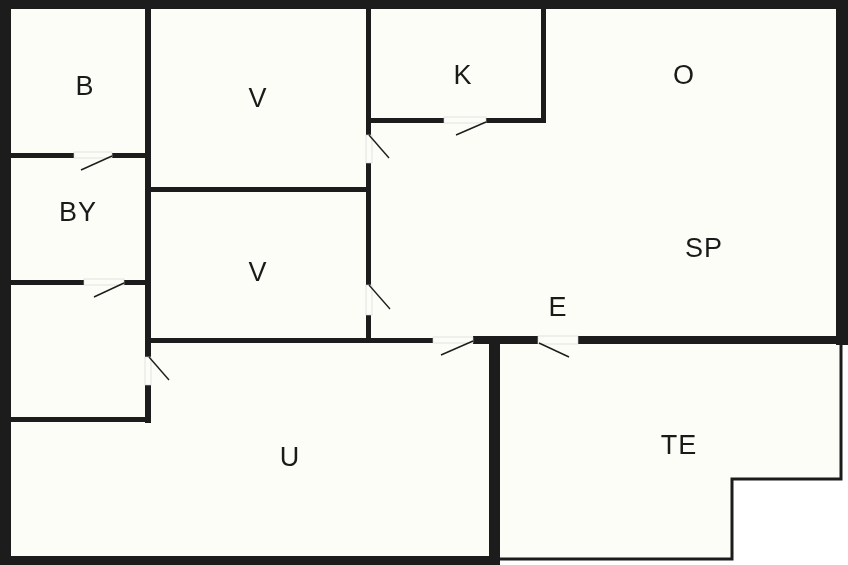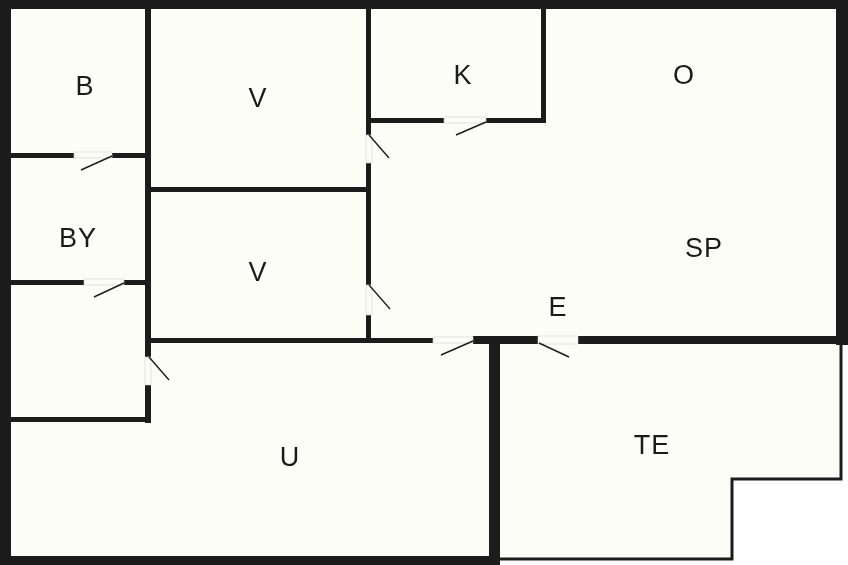--- a/index.html
+++ b/index.html
@@ -100,18 +100,18 @@
   <g>
     <rect class="gap" x="538" y="336" width="40" height="8"></rect>
     <line class="swing" x1="539" y1="343" x2="569" y2="357"></line>
   </g>
 </svg>
 
 <div class="label" style="left:85px;top:86px">B</div>
 <div class="label" style="left:258px;top:98px">V</div>
 <div class="label" style="left:463px;top:75px">K</div>
 <div class="label" style="left:684px;top:75px">O</div>
-<div class="label" style="left:78px;top:238px">BY</div>
+<div class="label" style="left:78px;top:212px">BY</div>
 <div class="label" style="left:258px;top:272px">V</div>
 <div class="label" style="left:704px;top:248px">SP</div>
 <div class="label" style="left:558px;top:307px">E</div>
 <div class="label" style="left:290px;top:457px">U</div>
-<div class="label" style="left:652px;top:445px">TE</div>
+<div class="label" style="left:679px;top:445px">TE</div>
 
 </body></html>

